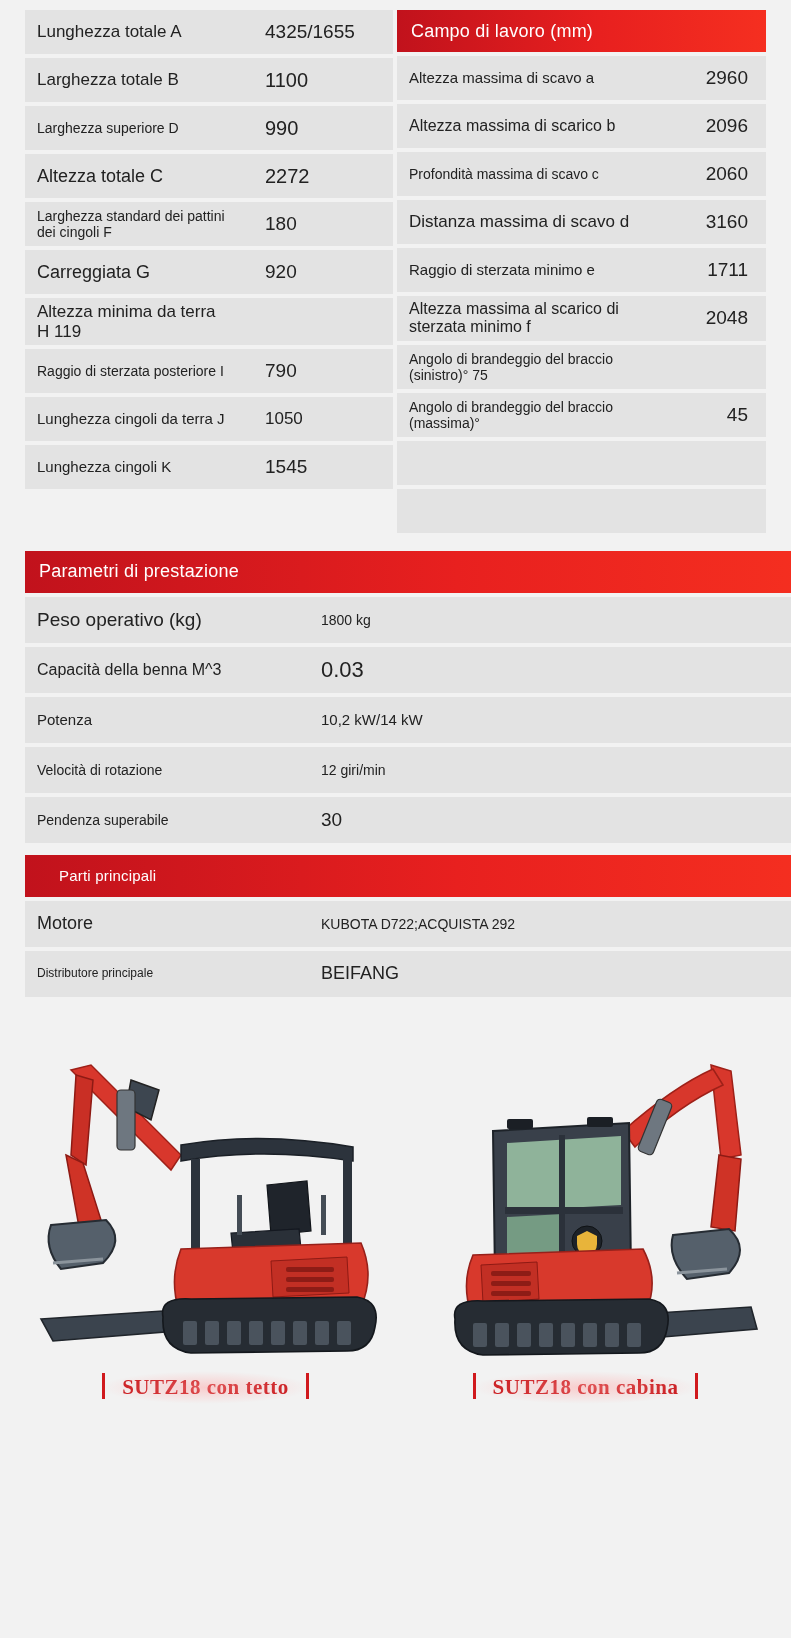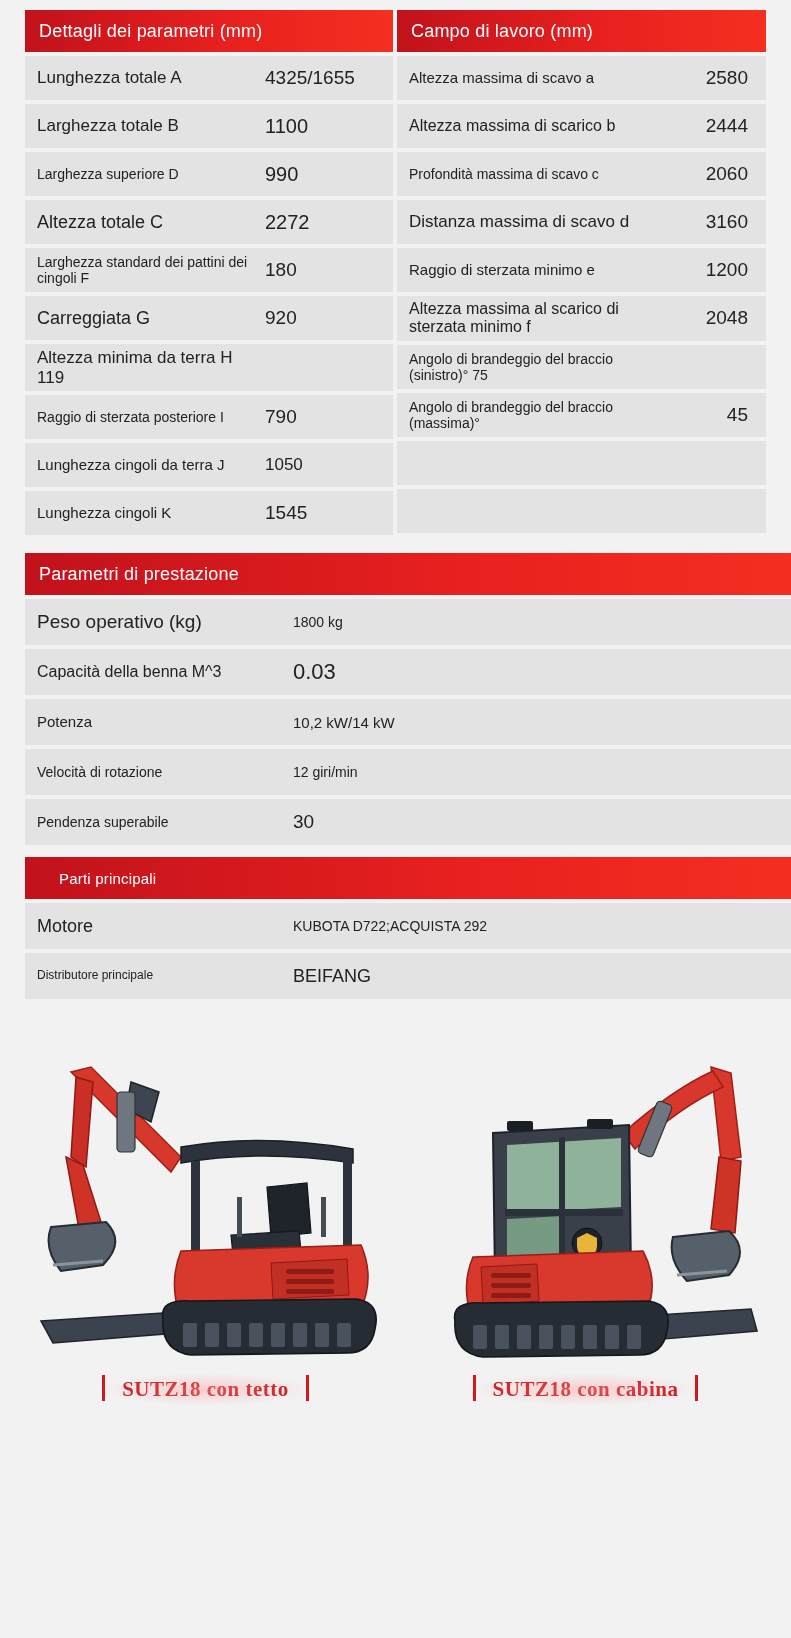--- a/index.html
+++ b/index.html
@@ -34,21 +34,21 @@
   .row{
     background:#e3e3e3;
     min-height:44px;
     display:flex;
     align-items:center;
     box-sizing:border-box;
     padding:4px 10px 4px 12px;
   }
   .row.blank{background:#e3e3e3;}
   .row .label{flex:1;padding-right:6px;line-height:1.15;}
-  .row .value{text-align:left;white-space:nowrap;}
+  .row .value{text-align:left;white-space:nowrap;margin-left:28px;}
 
   
   .col.left .value{width:118px;}
   .col.right .value{width:84px;text-align:right;padding-right:8px;}
 
   
   .f18{font-size:18px;}
   .f17{font-size:17px;}
   .f16{font-size:16px;}
   .f15{font-size:15px;}
@@ -109,21 +109,20 @@
 </head>
 <body>
 
 <div class="page">
 
   <div class="spec-area">
 
     <div class="dual">
 
       <div class="col left">
-        <div class="hdr">Dettagli dei parametri (mm)</div>
 
         <div class="row">
           <span class="label f17">Lunghezza totale A</span>
           <span class="value f19">4325/1655</span>
         </div>
 
         <div class="row">
           <span class="label f17">Larghezza totale B</span>
           <span class="value f20">1100</span>
         </div>
@@ -167,41 +166,41 @@
           <span class="label f15">Lunghezza cingoli K</span>
           <span class="value f19">1545</span>
         </div>
       </div>
 
       <div class="col right">
         <div class="hdr">Campo di lavoro (mm)</div>
 
         <div class="row">
           <span class="label f15">Altezza massima di scavo a</span>
-          <span class="value f19">2580</span>
+          <span class="value f19">2960</span>
         </div>
 
         <div class="row">
           <span class="label f16">Altezza massima di scarico b</span>
-          <span class="value f19">2444</span>
+          <span class="value f19">2096</span>
         </div>
 
         <div class="row">
           <span class="label f14">Profondità massima di scavo c</span>
           <span class="value f19">2060</span>
         </div>
 
         <div class="row">
           <span class="label f17">Distanza massima di scavo d</span>
           <span class="value f19">3160</span>
         </div>
 
         <div class="row">
           <span class="label f15">Raggio di sterzata minimo e</span>
-          <span class="value f19">1200</span>
+          <span class="value f19">1711</span>
         </div>
 
         <div class="row">
           <span class="label f16">Altezza massima al scarico di sterzata minimo f</span>
           <span class="value f19">2048</span>
         </div>
 
         <div class="row">
           <span class="label f13">Angolo di brandeggio del braccio (sinistro)° 75</span>
           <span class="value f15"></span>

